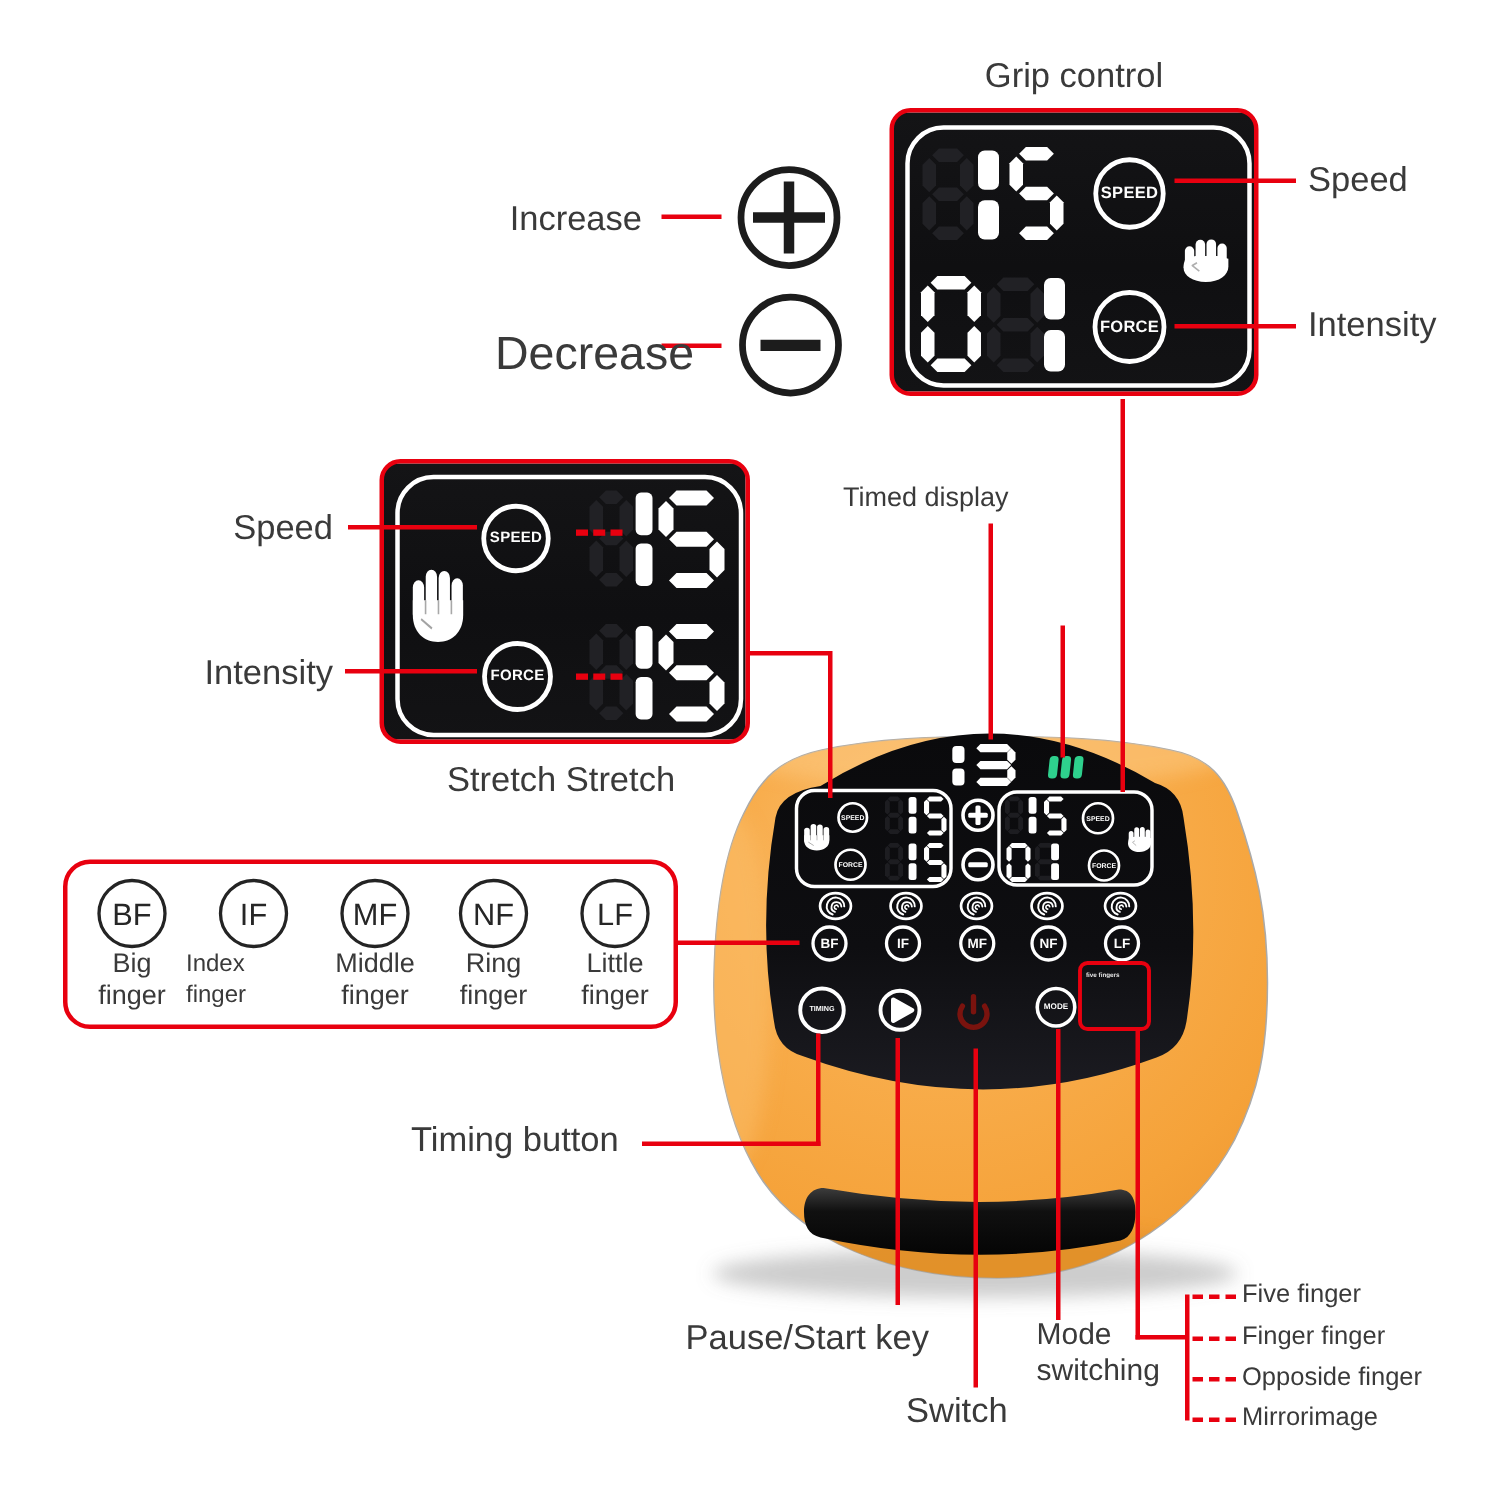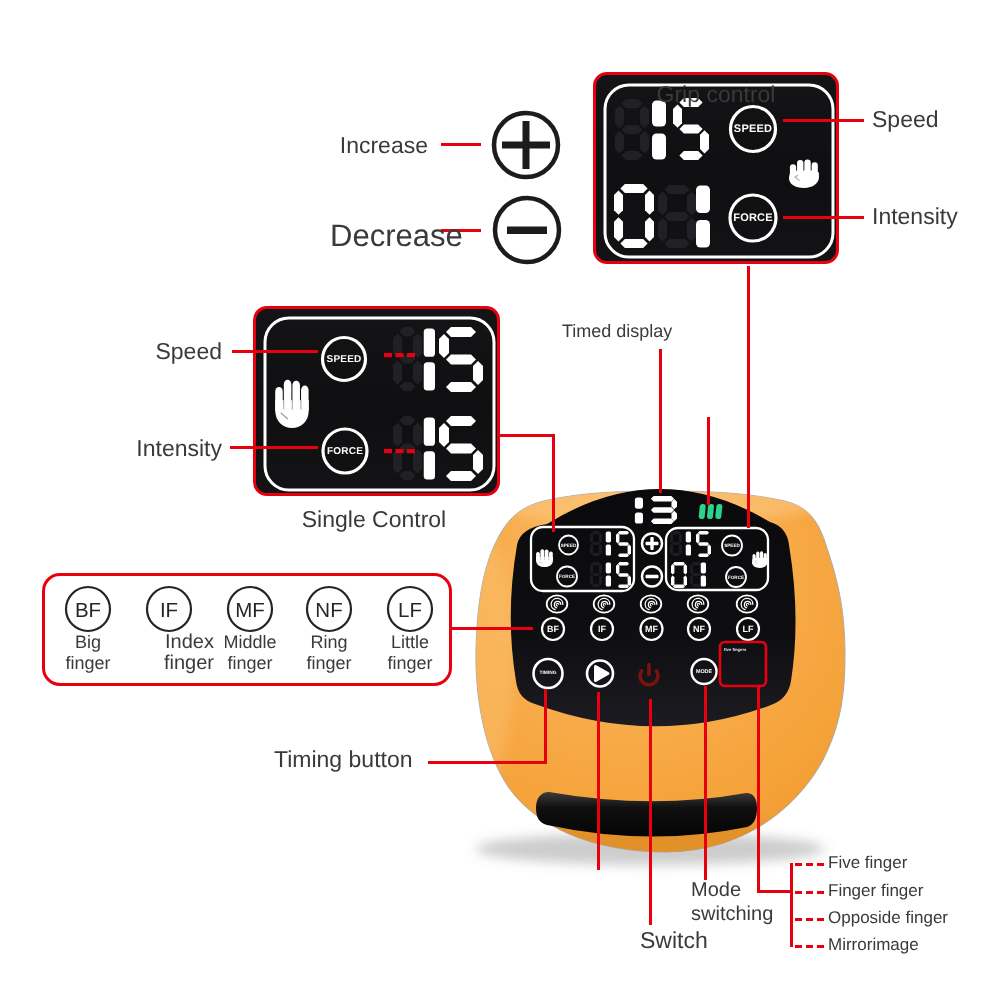--- a/index.html
+++ b/index.html
@@ -314,21 +314,21 @@
       <circle cx="127" cy="36" r="22" fill="none" stroke="#242424" stroke-width="2.2"></circle>
       <text x="127" y="37" font-size="20.5" fill="#242424" opacity="0.99" text-anchor="middle" dominant-baseline="central" font-family="Liberation Sans, sans-serif">IF</text>
       <circle cx="208" cy="36" r="22" fill="none" stroke="#242424" stroke-width="2.2"></circle>
       <text x="208" y="37" font-size="20.5" fill="#242424" opacity="0.99" text-anchor="middle" dominant-baseline="central" font-family="Liberation Sans, sans-serif">MF</text>
       <circle cx="287" cy="36" r="22" fill="none" stroke="#242424" stroke-width="2.2"></circle>
       <text x="287" y="37" font-size="20.5" fill="#242424" opacity="0.99" text-anchor="middle" dominant-baseline="central" font-family="Liberation Sans, sans-serif">NF</text>
       <circle cx="368" cy="36" r="22" fill="none" stroke="#242424" stroke-width="2.2"></circle>
       <text x="368" y="37" font-size="20.5" fill="#242424" opacity="0.99" text-anchor="middle" dominant-baseline="central" font-family="Liberation Sans, sans-serif">LF</text>
     </svg>
     <div class="lbl" style="left:43px;top:632px;width:90px;text-align:center;font-size:18px;line-height:21px">Big<br>finger</div>
-    <div class="lbl" style="left:124px;top:632px;width:90px;text-align:right;font-size:20px;line-height:21px">Index<br>finger</div>
+    <div class="lbl" style="left:124px;top:632px;width:90px;text-align:left;font-size:16px;line-height:21px">Index<br>finger</div>
     <div class="lbl" style="left:205px;top:632px;width:90px;text-align:center;font-size:18px;line-height:21px">Middle<br>finger</div>
     <div class="lbl" style="left:284px;top:632px;width:90px;text-align:center;font-size:18px;line-height:21px">Ring<br>finger</div>
     <div class="lbl" style="left:365px;top:632px;width:90px;text-align:center;font-size:18px;line-height:21px">Little<br>finger</div>
 <div class="rl" style="left:441px;top:143px;width:40px;height:3px"></div>
     <div class="rl" style="left:441px;top:229px;width:40px;height:3px"></div>
     <div class="rl" style="left:783px;top:119px;width:81px;height:3px"></div>
     <div class="rl" style="left:783px;top:216px;width:81px;height:3px"></div>
     <div class="rl" style="left:747px;top:266px;width:3px;height:262px"></div>
     <div class="rl" style="left:232px;top:350px;width:86px;height:3px"></div>
     <div class="rl" style="left:230px;top:446px;width:88px;height:3px"></div>
@@ -358,28 +358,29 @@
     <div class="rl" style="left:806px;top:945px;width:7px;height:3px"></div>
     <div class="rl" style="left:817px;top:945px;width:7px;height:3px"></div>
 
 <svg style="position:absolute;left:480px;top:100px" width="100" height="180" viewBox="0 0 100 180">
 <circle cx="46" cy="45" r="32" fill="#fff" stroke="#1c1c1c" stroke-width="4.5"></circle>
 <rect x="22" y="41.5" width="48" height="7" fill="#1c1c1c"></rect>
 <rect x="42.5" y="21" width="7" height="48" fill="#1c1c1c"></rect>
 <circle cx="47" cy="130" r="32" fill="#fff" stroke="#1c1c1c" stroke-width="4.5"></circle>
 <rect x="27" y="126.5" width="40" height="7.5" fill="#1c1c1c"></rect>
 </svg>
-<div class="lbl" style="left:640px;top:37px;font-size:23px;width:152px;text-align:center;margin-top:44px;">Grip control</div>
+<div class="lbl" style="left:640px;top:37px;font-size:23px;width:152px;text-align:center;">Grip control</div>
     <div class="lbl" style="left:330px;top:132px;font-size:23px;width:98px;text-align:right;">Increase</div>
     <div class="lbl" style="left:330px;top:218px;font-size:31px;width:99px;text-align:right;">Decrease</div>
     <div class="lbl" style="left:872px;top:106px;font-size:23px;text-align:left;">Speed</div>
     <div class="lbl" style="left:872px;top:203px;font-size:23px;text-align:left;">Intensity</div>
     <div class="lbl" style="left:120px;top:338px;font-size:23px;width:102px;text-align:right;">Speed</div>
     <div class="lbl" style="left:120px;top:435px;font-size:23px;width:102px;text-align:right;">Intensity</div>
     <div class="lbl" style="left:562px;top:321px;font-size:18px;text-align:left;">Timed display</div>
-    <div class="lbl" style="left:284px;top:506px;font-size:23px;width:180px;text-align:center;">Single Control</div>
+    <div class="lbl" style="left:284px;top:506px;font-size:23px;width:180px;text-align:center;">Stretch Stretch</div>
     <div class="lbl" style="left:274px;top:746px;font-size:23px;text-align:right;">Timing button</div>
-    <div class="lbl" style="left:640px;top:927px;font-size:23px;text-align:left;">Switch</div>
+    <div class="lbl" style="left:457px;top:878px;font-size:23px;text-align:left;">Pause/Start key</div>
+    <div class="lbl" style="left:604px;top:927px;font-size:23px;text-align:left;">Switch</div>
     <div class="lbl" style="left:691px;top:878px;font-size:20px;text-align:left;line-height:24px;">Mode<br>switching</div>
     <div class="lbl" style="left:828px;top:853px;font-size:17px;text-align:left;">Five finger</div>
     <div class="lbl" style="left:828px;top:881px;font-size:17px;text-align:left;">Finger finger</div>
     <div class="lbl" style="left:828px;top:908px;font-size:17px;text-align:left;">Opposide finger</div>
     <div class="lbl" style="left:828px;top:935px;font-size:17px;text-align:left;">Mirrorimage</div>
 </div>
 </body></html>

